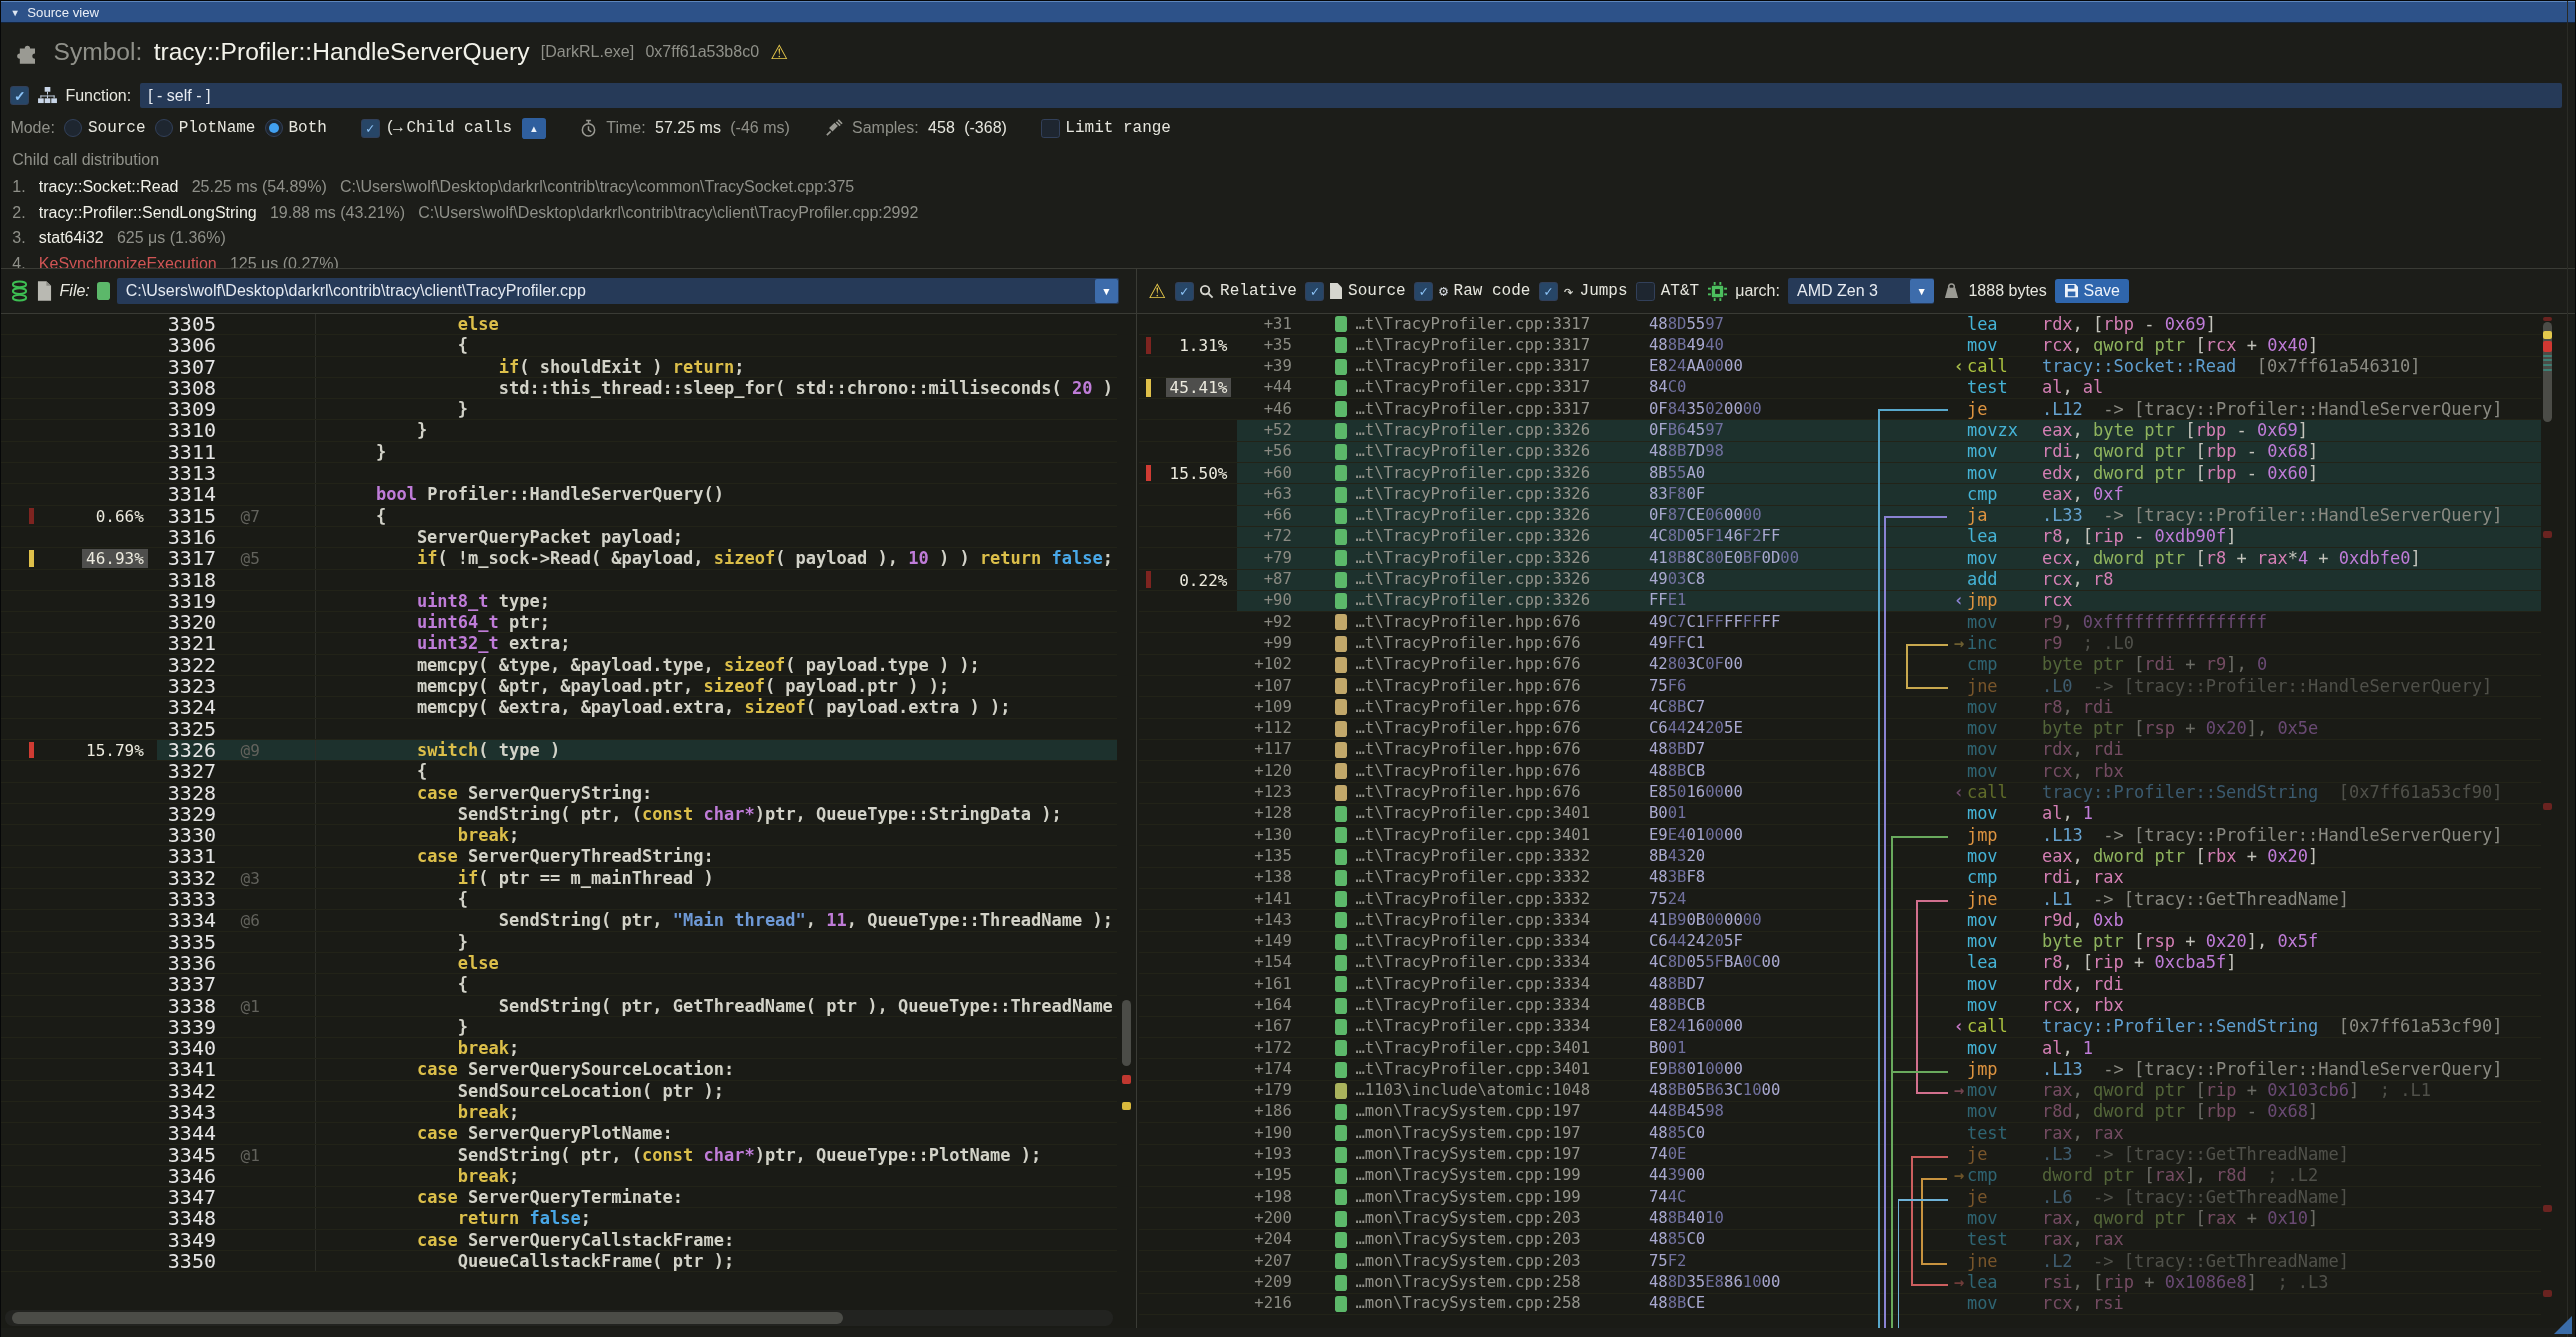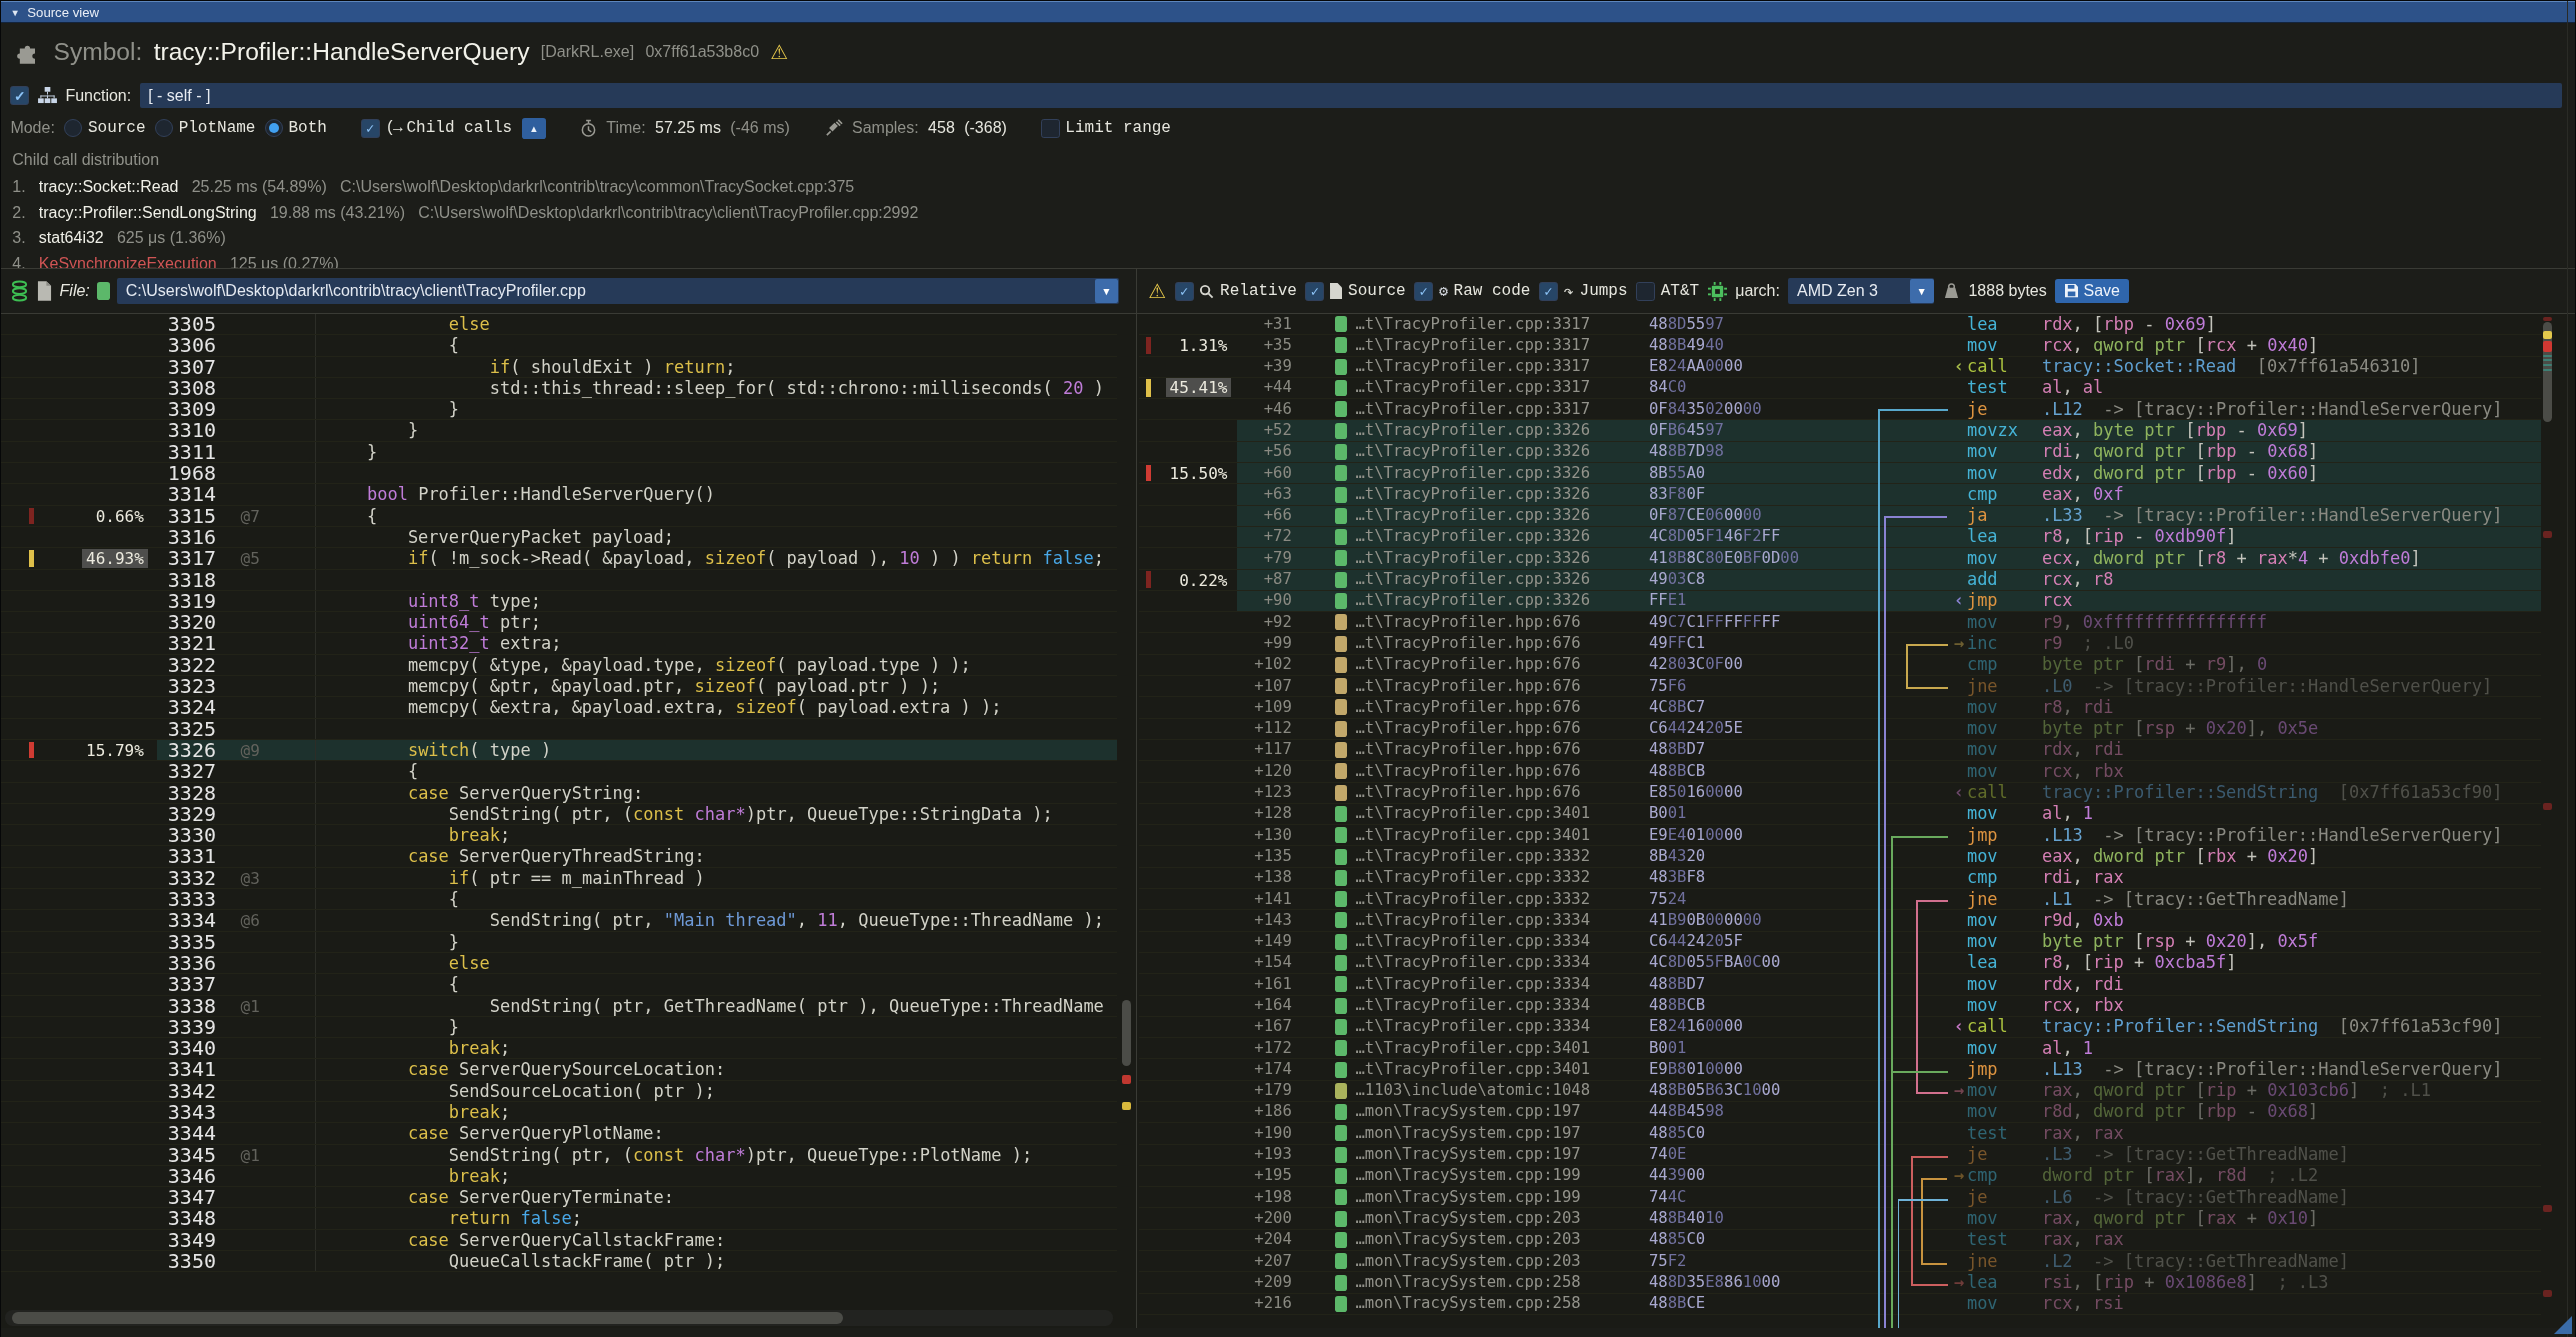--- a/index.html
+++ b/index.html
@@ -66,21 +66,21 @@
   .src-rows{ position:absolute; left:0; top:0; right:19px; }
   .src-row{ display:flex; height:21.3px; line-height:21.3px; border-bottom:0.9px solid #222318; font-size:17px; }
   .src-row.hl{ background:#1d312d; }
   .src-pct{ width:156px; position:relative; text-align:right; padding-right:9.4px; color:#ececE4; font-family:"DejaVu Sans Mono", monospace; font-size:16px; }
   .src-row.hl .src-pct{ background:#1a1b16; }
   .pct-bar{ position:absolute; left:28px; top:1.9px; bottom:1.9px; width:4.7px; }
   .pct-txt{ position:relative; padding:0 3.8px; color:#eceade; }
   .pct-txt.bg{ background:#4e4e4c; }
   .src-num{ width:59px; text-align:right; color:#e5e5e5; font-family:"DejaVu Sans Mono", monospace; font-size:20px; }
   .src-mark{ width:99px; padding-left:24.6px; color:#62625c; font-family:"DejaVu Sans Mono", monospace; font-size:16px; }
-  .src-code{ flex:1; border-left:0.9px solid #2c2d27; padding-left:10px; white-space:pre; font-family:"DejaVu Sans Mono", monospace; overflow:hidden; }
+  .src-code{ flex:1; border-left:0.9px solid #2c2d27; padding-left:19px; white-space:pre; font-family:"DejaVu Sans Mono", monospace; overflow:hidden;font-weight:bold; }
   .sp{ color:#d2d2c8; } .sk{ color:#dcbf4a; } .st{ color:#bf7cd8; } .sn{ color:#bf7cd8; }
   .ss{ color:#6e99d6; } .sb{ color:#49a8e8; } .sd{ color:#cf8f4f; }
 
   .src-vsb{ position:absolute; right:2.8px; top:0; bottom:21px; width:13.2px; }
   .vsb-thumb{ position:absolute; left:1.9px; width:9.4px; border-radius:4.7px; background:#4b4c47; }
   .sb-mark{ position:absolute; left:1.9px; width:9.4px; border-radius:1.9px; }
   .src-hsb{ position:absolute; left:3.8px; right:23px; bottom:1.9px; height:16px; background:#222320; border-radius:7.6px; }
   .hsb-thumb{ position:absolute; left:7.6px; top:1.9px; height:12.3px; width:831px; background:#4b4c47; border-radius:6.6px; }
 
   .asm-pane{ flex:1; background:#1a1b16; position:relative; overflow:hidden; }
@@ -387,21 +387,21 @@
             <div class="src-code"><span class="sp">        }</span></div>
           </div>
           <div class="src-row">
             <div class="src-pct"></div>
             <div class="src-num">3311</div>
             <div class="src-mark"></div>
             <div class="src-code"><span class="sp">    }</span></div>
           </div>
           <div class="src-row">
             <div class="src-pct"></div>
-            <div class="src-num">1968</div>
+            <div class="src-num">3313</div>
             <div class="src-mark"></div>
             <div class="src-code"></div>
           </div>
           <div class="src-row">
             <div class="src-pct"></div>
             <div class="src-num">3314</div>
             <div class="src-mark"></div>
             <div class="src-code"><span class="sp">    </span><span class="st">bool</span><span class="sp"> Profiler::HandleServerQuery()</span></div>
           </div>
           <div class="src-row">

